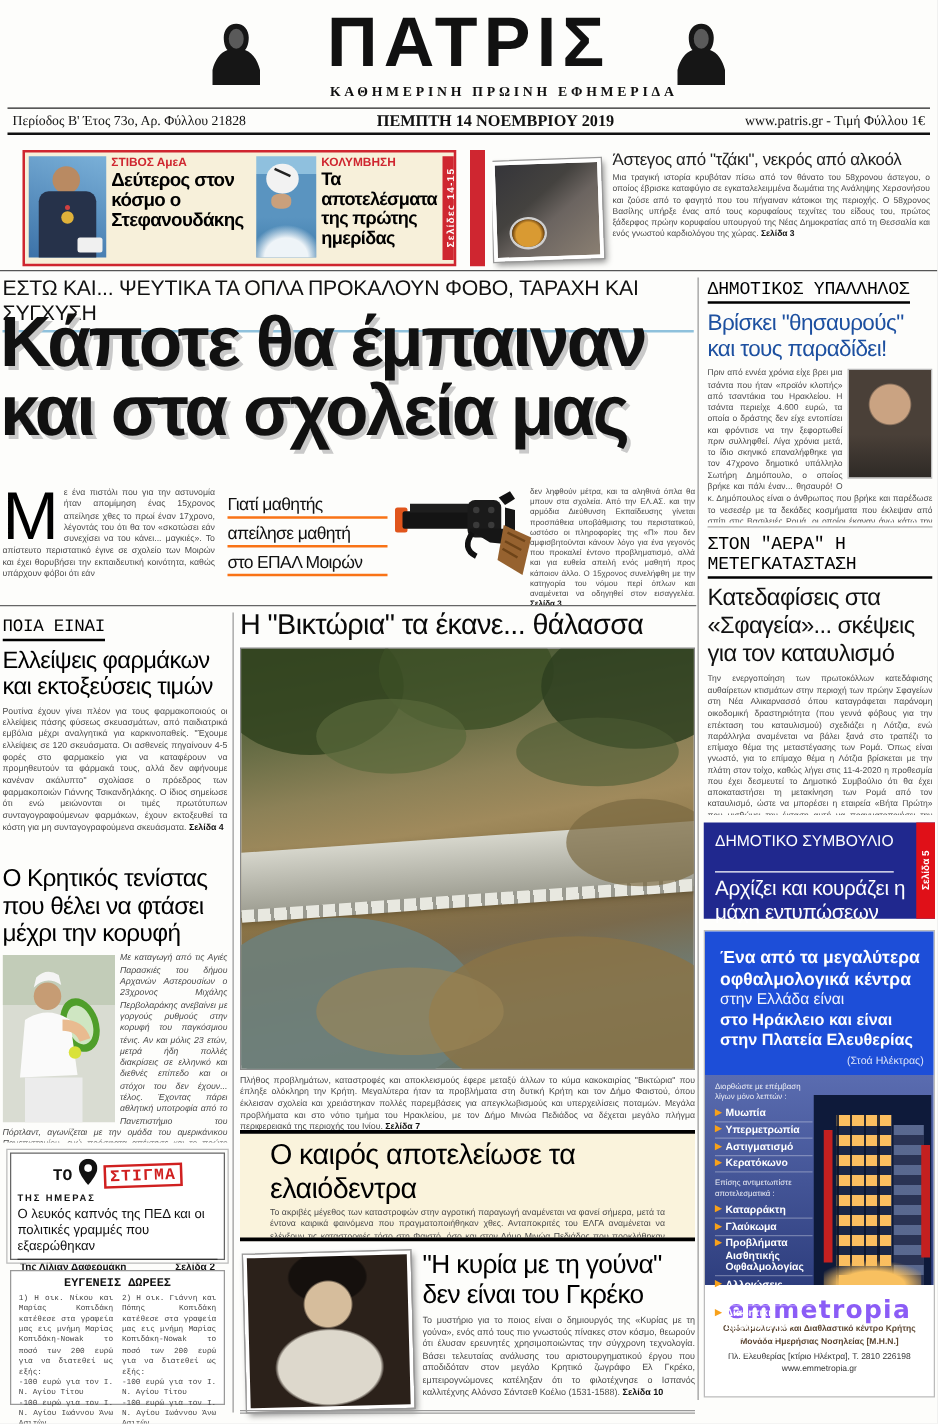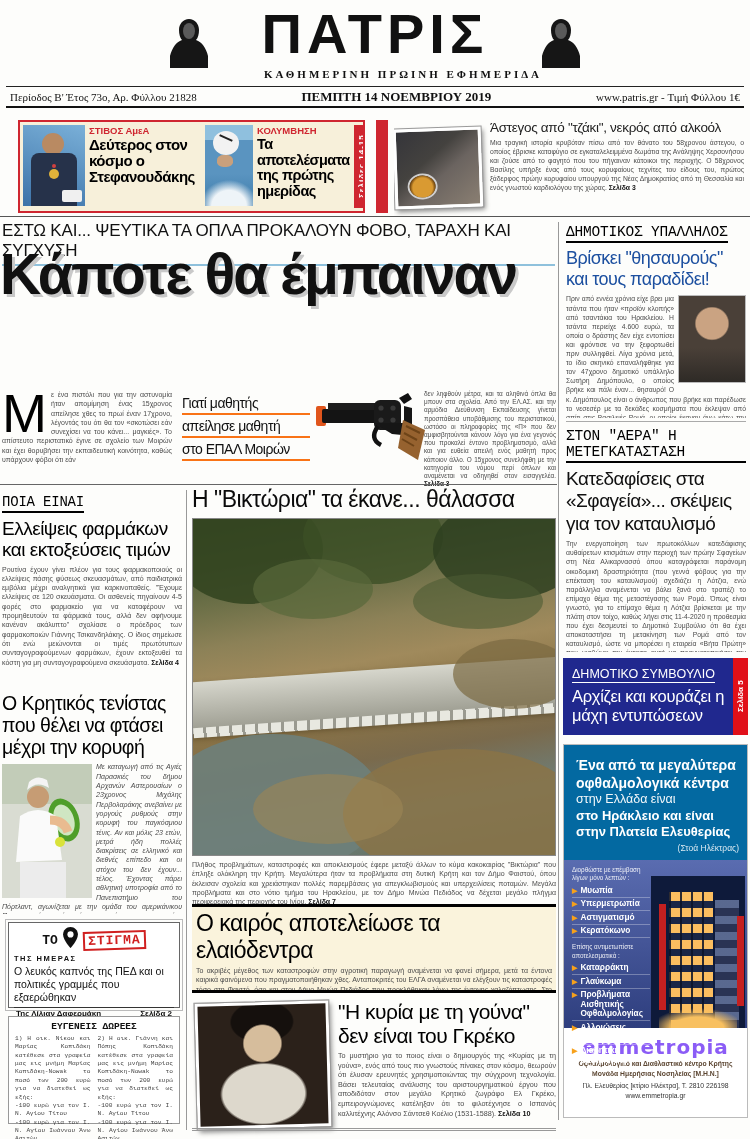--- a/index.html
+++ b/index.html
@@ -69,46 +69,46 @@
   #victoria-headline{left:192px;top:486px;width:364px;font-size:23px;letter-spacing:-0.5px;color:#0a0a0a;}
   #flood-photo{left:192px;top:518px;width:364px;height:338px;border:1px solid #888;box-sizing:border-box;
     background:linear-gradient(170deg,#41502d 0%,#53603a 13%,#6b6f47 22%,#8c8157 33%,#a08a5c 43%,#8a7346 56%,#7a6a4c 68%,#6e7f7a 82%,#63705f 100%);overflow:hidden;}
   .blob{position:absolute;border-radius:50%;}
   #flood-road{position:absolute;left:-10px;top:150px;width:400px;height:52px;background:linear-gradient(#d6d6cc,#9a9a8e);
               transform:rotate(-4deg);box-shadow:0 4px 6px rgba(40,30,10,.5);}
   #flood-bags{position:absolute;left:0;top:196px;width:380px;height:10px;transform:rotate(-4deg);
      background:repeating-linear-gradient(90deg,#e8e8e0 0 10px,#9a9a90 10px 13px);}
   #victoria-caption{left:192px;top:860px;width:364px;}
   #olive-box{left:192px;top:904px;width:364px;height:89px;box-sizing:border-box;border-top:3.5px solid #000;border-bottom:3.5px solid #000;
-             background:#faf3dc;padding:3px 4px;overflow:hidden;}
+             background:#faf3dc;padding:3px 24px;overflow:hidden;}
   #olive-title{font-size:23px;letter-spacing:-0.5px;margin-bottom:2px;color:#000;}
   #greco-photo{left:196px;top:1002px;width:128px;height:120px;transform:rotate(-1.5deg);
     background:radial-gradient(55% 42% at 50% 74%,#ddd8cc 0 58%,rgba(221,216,204,0) 62%),
                radial-gradient(26% 27% at 50% 32%,#d6bd9c 0 55%,rgba(0,0,0,0) 60%),
                radial-gradient(34% 24% at 50% 14%,#15100d 0 70%,rgba(0,0,0,0) 74%),
                #2b211a;}
   #greco-text{left:338px;top:1000px;width:218px;height:128px;overflow:hidden;}
   .greco-h{font-size:21px;letter-spacing:-0.5px;line-height:1.12;color:#000;}
   #center-bottom-rule{left:192px;top:1128px;width:364px;border-top:3px double #999;}
   
   #treasure{left:566px;top:222px;width:180px;height:196px;overflow:hidden;}
   #treasure-headline{color:#1d50a0;font-size:18px;line-height:1.18;letter-spacing:-0.5px;margin:5px 0 4px;}
   #treasure-photo{float:right;width:66px;height:86px;margin:1px 0 2px 4px;border:1px solid #bbb;
     background:radial-gradient(40% 30% at 50% 32%,#caa382 0 60%,rgba(0,0,0,0) 66%),linear-gradient(#4a4038 60%,#2e2a26);}
   #rail-rule1{left:566px;top:421px;width:180px;border-top:1px solid #aaa;}
   #demolition{left:566px;top:428px;width:180px;height:224px;overflow:hidden;}
   #demolition-headline{font-size:19px;line-height:1.18;letter-spacing:-0.5px;margin:5px 0 4px;}
   .rail-body{font-size:6.8px;line-height:1.34;color:#4a4a4a;text-align:justify;}
   #council-box{left:563px;top:658px;width:185px;height:77px;background:#20288e;color:#fff;box-sizing:border-box;padding:6px 20px 0 9px;}
-  #council-kicker{font-size:12.5px;border-bottom:1.5px solid #fff;display:inline-block;padding-bottom:1px;}
+  #council-kicker{font-size:12.5px;border-bottom:1.5px solid #fff;display:inline-block;padding-bottom:17px;}
   #council-title{font-size:16.5px;line-height:1.15;margin-top:4px;letter-spacing:-0.3px;}
   #council-tab{position:absolute;left:733px;top:658px;width:15px;height:77px;background:#e01018;color:#fff;display:flex;align-items:center;justify-content:center;
                writing-mode:vertical-rl;transform:rotate(180deg);font-size:8px;font-weight:bold;}
   #ad-box{left:563px;top:744px;width:185px;height:374px;border:1px solid #bbb;box-sizing:border-box;background:#fff;overflow:hidden;}
-  #ad-orange{background:#0369a1;color:#fff;padding:12px 8px 6px 12px;height:115px;box-sizing:border-box;}
+  #ad-orange{background:#1d4ed8;color:#fff;padding:12px 8px 6px 12px;height:115px;box-sizing:border-box;}
   .ad-b{font-weight:bold;font-size:14px;line-height:1.25;}
   .ad-n{font-size:12.5px;line-height:1.25;opacity:.95;}
   #ad-stoa{text-align:right;font-size:8.5px;opacity:.85;margin-top:3px;}
   #ad-blue{position:relative;background:linear-gradient(#5a6cb0,#2e3e7e);height:168px;color:#fff;padding:6px 0 0 8px;box-sizing:border-box;}
   .ad-intro{font-size:6.3px;line-height:1.3;width:76px;opacity:.9;margin-bottom:2px;}
   .ad-li{display:flex;gap:3px;width:78px;border-bottom:1px solid rgba(255,255,255,.3);padding:1.5px 0;font-size:8.3px;font-weight:bold;line-height:1.15;}
   .ad-li .arrow{color:#f7a11b;font-size:7px;line-height:1.3;}
   #ad-more{font-size:6.3px;font-style:italic;opacity:.85;margin-top:2px;}
   #clinic-building{position:absolute;right:2px;bottom:0;width:94px;height:152px;background:#0e1a3a;overflow:hidden;}
   #bld-front{position:absolute;left:18px;top:16px;width:44px;height:136px;background:
@@ -181,20 +181,21 @@
       <div id="alcohol-title">Άστεγος από "τζάκι", νεκρός από αλκοόλ</div>
       <div class="body-text" style="font-size:6.8px"><span>Μια τραγική ιστορία κρυβόταν πίσω από τον θάνατο του 58χρονου άστεγου, ο οποίος έβρισκε καταφύγιο σε εγκαταλελειμμένα δωμάτια της Ανάληψης Χερσονήσου και ζούσε από το φαγητό που του πήγαιναν κάτοικοι της περιοχής. Ο 58χρονος Βασίλης υπήρξε ένας από τους κορυφαίους τεχνίτες του είδους του, πρώτος ξάδερφος πρώην κορυφαίου υπουργού της Νέας Δημοκρατίας από τη Θεσσαλία και ενός γνωστού καρδιολόγου της χώρας.</span> <b class="page-ref">Σελίδα 3</b></div>
     </div>
   </div>
 
   <div class="abs" id="rule-top"></div>
 
   <div class="abs" id="lead-kicker">ΕΣΤΩ ΚΑΙ... ΨΕΥΤΙΚΑ ΤΑ ΟΠΛΑ ΠΡΟΚΑΛΟΥΝ ΦΟΒΟ, ΤΑΡΑΧΗ ΚΑΙ ΣΥΓΧΥΣΗ</div>
   <div class="abs" id="lead-headline">
     <div>Κάποτε θα έμπαιναν</div>
+    <div>και στα σχολεία μας</div>
   </div>
   <div class="abs body-text" id="lead-left">
     <span id="lead-drop">Μ</span><span>ε ένα πιστόλι που για την αστυνομία ήταν απομίμηση ένας 15χρονος απείλησε χθες το πρωί έναν 17χρονο, λέγοντάς του ότι θα τον «σκοτώσει εάν συνεχίσει να του κάνει... μαγκιές». Το απίστευτο περιστατικό έγινε σε σχολείο των Μοιρών και έχει θορυβήσει την εκπαιδευτική κοινότητα, καθώς υπάρχουν φόβοι ότι εάν</span>
   </div>
   <div class="abs" id="lead-mid">
     <div>Γιατί μαθητής</div>
     <div>απείλησε μαθητή</div>
     <div>στο ΕΠΑΛ Μοιρών</div>
   </div>
   <div class="abs" id="gun">

